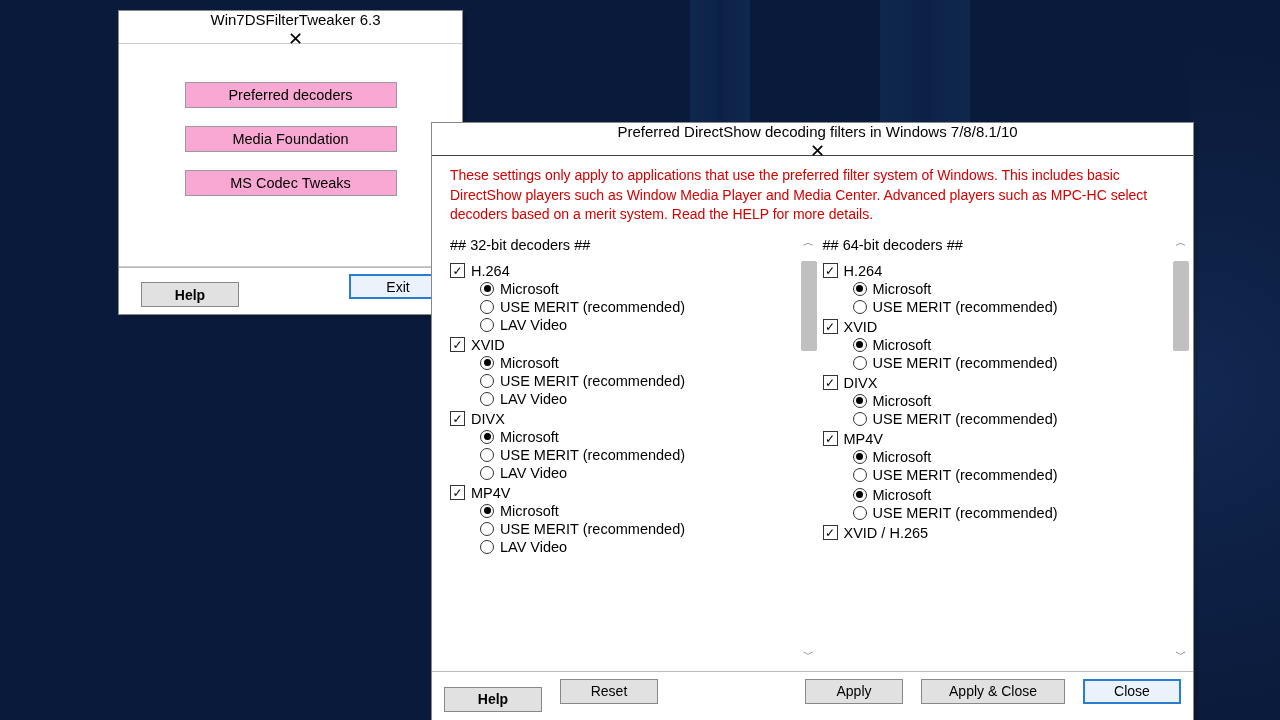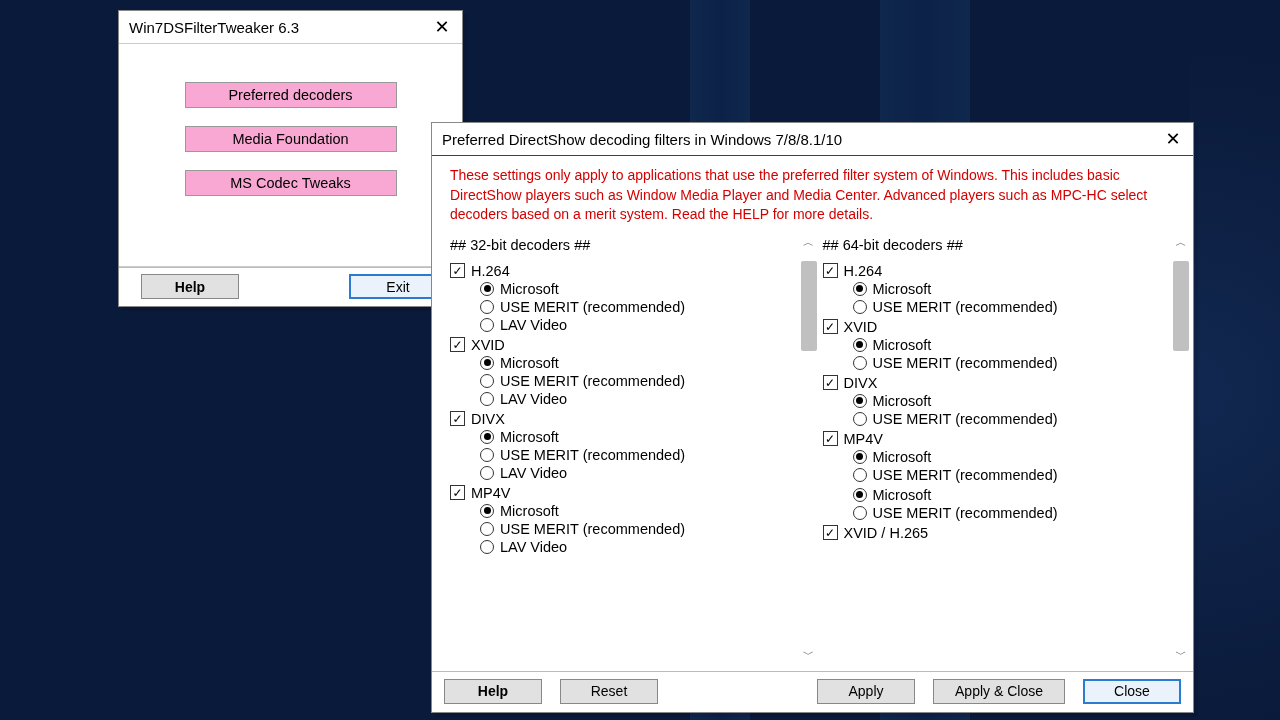--- a/index.html
+++ b/index.html
@@ -7,21 +7,21 @@
   
   .bg-band { position:absolute; top:-10px; bottom:-10px; width:60px; background:linear-gradient(90deg,#14315a,#0e2650,#14315a); opacity:.6; }
   .bg-band.b1{ left:690px;} .bg-band.b2{ left:880px; width:90px;}
   .bg-right { position:absolute; left:1190px; top:-10px; width:400px; height:800px; background:radial-gradient(circle at left, #1d3d72, #0a1a3a 60%); opacity:.4;}
   .window {
     position:absolute; background:#fff; border:1px solid #888;
     box-shadow: 4px 4px 0 rgba(0,0,0,.08);
   }
   .titlebar {
     height:32px; display:flex; align-items:center; padding:0 0 0 10px;
-    font-size:15px; font-weight:400; color:#000;
+    font-size:15px; font-weight:400; color:#000;flex-direction:column;
   }
   .titlebar .title { flex:1; }
   .close-btn {
     width:40px; height:32px; display:flex; align-items:center; justify-content:center;
     font-size:18px; cursor:pointer; font-weight:300;
   }
   
   #win1 { left:118px; top:10px; width:345px; }
   #win1 .body { border-top:1px solid #ccc; padding:20px 0 4px; }
   .menu-btn {
@@ -31,21 +31,21 @@
   }
   .menu-btn:last-of-type { margin-bottom:30px; }
   #win1 .footer {
     border-top:1px solid #bbb; padding:6px 4px 3px; display:flex; gap:110px;
   }
   #win1 .footer button { width:98px; }
   .btn {
     height:25px; padding:0 10px; background:#e1e1e1; border:1px solid #888;
     font-size:14px; cursor:pointer;
   }
-  .btn.help { font-weight:bold; width:98px;}
+  .btn.help { font-weight:bold; width:98px;margin-top:8px;}
   .btn.focused { outline:2px solid #2a7bd1; outline-offset:-2px; background:#eaf3fc; border-color:#2a7bd1;}
   
   #win2 { left:431px; top:122px; width:763px; }
   #win2 .body { border-top:1px solid #404040; padding:10px 8px 0 18px; }
   .warn { color:#d40000; font-size:14px; line-height:1.4; margin-bottom:10px; }
   .cols { display:flex; gap:10px; height:430px; }
   .col { position:relative; flex:1; font-size:14.5px; padding-right:6px; }
   .col .scroll-arrow {
     position:absolute; right:-4px; width:16px; text-align:center; font-size:11px;
     color:#555; cursor:pointer;
@@ -67,21 +67,21 @@
     width:14px;height:14px;border:1px solid #333;border-radius:50%;
     display:inline-flex;align-items:center;justify-content:center;cursor:pointer;
   }
   .radio.on::after{content:"";width:7px;height:7px;background:#000;border-radius:50%;}
   #win2 .footer {
     border-top:1px solid #bbb; margin-top:6px; padding:7px 12px 8px;
     display:flex; gap:18px;
   }
   #win2 .footer .spacer{flex:1;}
   #win2 .footer .btn{width:98px;}
-  #win2 .footer .btn.wide{width:132px;}
+  #win2 .footer .btn.wide{width:144px;}
 </style>
 </head>
 <body>
 
 <div class="bg-band b1"></div>
 <div class="bg-band b2"></div>
 <div class="bg-right"></div>
 
 <div id="win1" class="window">
   <div class="titlebar">

